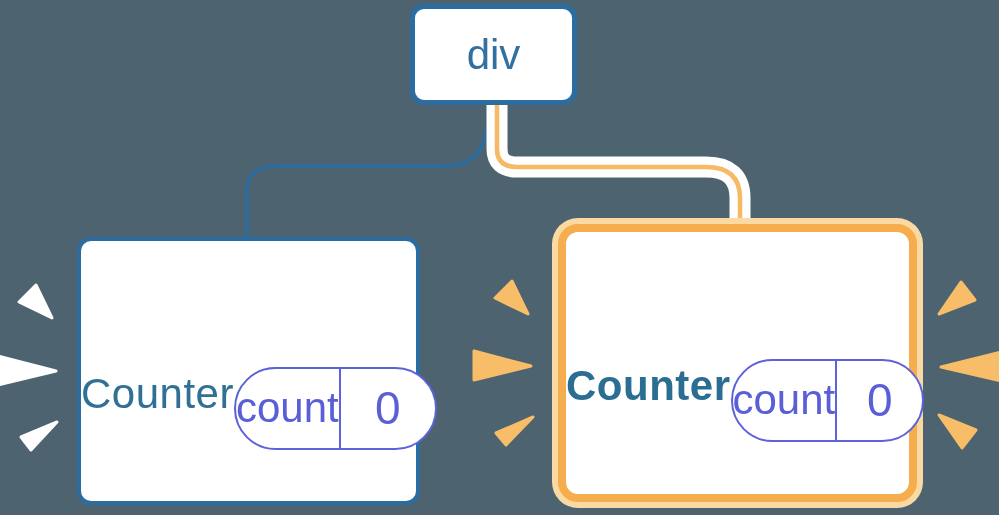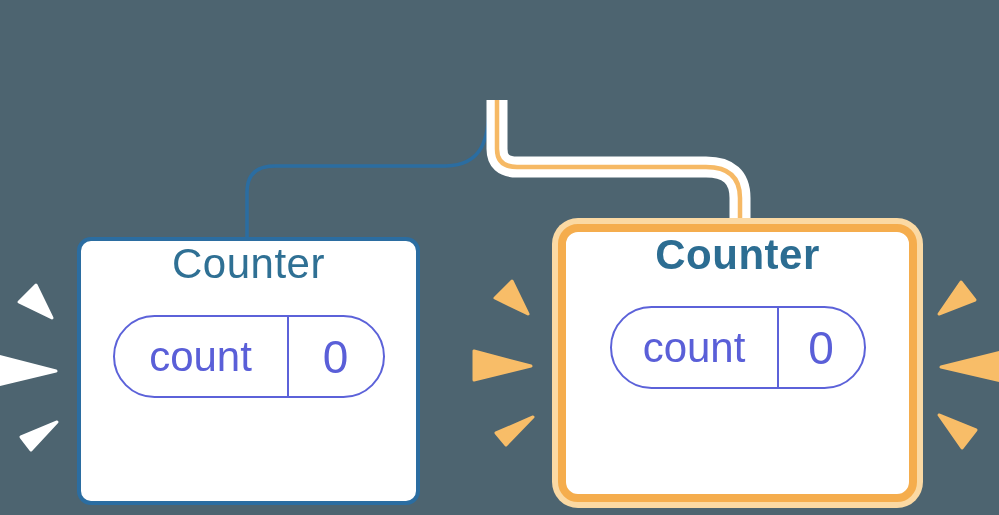--- a/index.html
+++ b/index.html
@@ -57,22 +57,22 @@
     width: 100%; height: 100%;
     box-sizing: border-box;
     background: #ffffff;
     border: 8px solid #f5ad4d;
     border-radius: 20px;
   }
   .card-inner {
     width: 100%; height: 100%;
     box-sizing: border-box;
     display: flex;
-    flex-direction: column;
     align-items: center;
+    padding-top: 46px;
   }
   .card-title {
     font-size: 42px;
     line-height: 46px;
     font-weight: 500;
     color: #2f7094;
     letter-spacing: 0.5px;
   }
   .card-title.bold { font-weight: 700; color: #2c6d92; }
   .pill {
@@ -130,20 +130,23 @@
       <polygon points="496,433 506,445 533,417"></polygon>
     </g>
 
     <g fill="#f8bd68" stroke="#f8bd68" stroke-width="3" stroke-linejoin="round">
       <polygon points="939,314 961,282 975,300"></polygon>
       <polygon points="941,367 1001,352 1001,381"></polygon>
       <polygon points="939,415 962,448 976,430"></polygon>
     </g>
   </svg>
 
+  <div class="node-div">
+    <span>div</span>
+  </div>
 
   <div class="card-left">
     <div class="card-inner">
       <div class="card-title">Counter</div>
       <div class="pill pill-left">
         <div class="pill-key">count</div>
         <div class="pill-value">0</div>
       </div>
     </div>
   </div>

